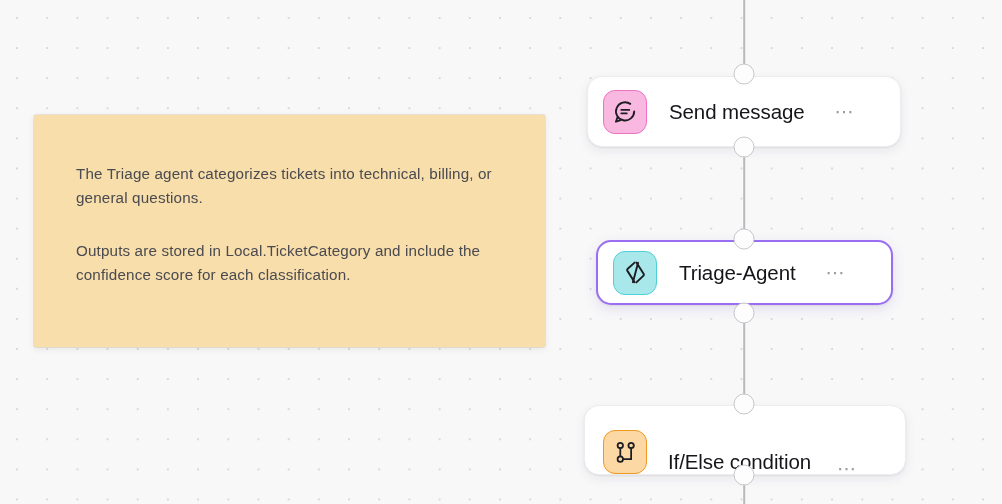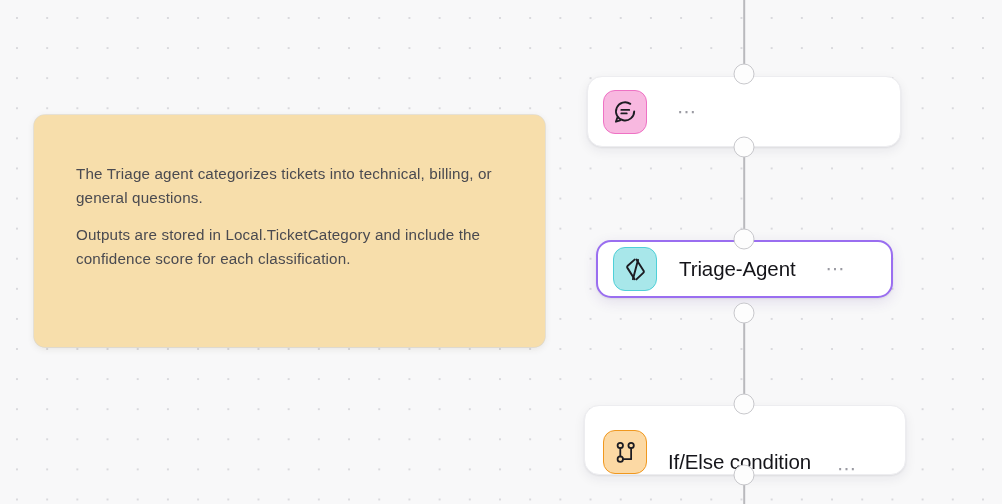--- a/index.html
+++ b/index.html
@@ -28,34 +28,34 @@
   }
 
   
   #note {
     position: absolute;
     left: 34px;
     top: 115px;
     width: 511px;
     height: 232px;
     background: #f7deab;
-    border-radius: 11px;
+    border-radius: 2px;
     box-shadow: 0 2px 7px rgba(70,60,30,0.10), 0 0 0 0.7px rgba(190,165,110,0.28);
     box-sizing: border-box;
     padding: 47px 40px 0 42px;
   }
   .note-p {
     margin: 0;
     color: #4a4a50;
     font-size: 15.2px;
     line-height: 24.4px;
     letter-spacing: 0.01em;
     white-space: pre-line;
   }
-  .note-p + .note-p { margin-top: 12px; }
+  .note-p + .note-p { margin-top: 28px; }
 
   
   .edge {
     position: absolute;
     width: 1.6px;
     background: #b9b9bd;
     left: 744px;
     transform: translateX(-50%);
   }
   .handle {
@@ -130,26 +130,27 @@
   <div class="edge" style="top:474px; height:30px;"></div>
 
   <div class="node" style="left:587px; top:76px; width:314px; height:71px; padding:0 18px 0 15px;">
     <span class="node-icon icon-pink">
       <svg width="26" height="26" viewBox="0 0 24 24" fill="none" stroke="#1c1c22" stroke-width="1.7" stroke-linecap="round" stroke-linejoin="round">
         <path d="M20.5 11.4a8.4 8.4 0 1 1-3.6-6.9"></path>
         <path d="M4.9 17.3 3.6 21l3.9-1.3"></path>
         <path d="M8.6 10.1h7.3M8.6 13.3h5"></path>
       </svg>
     </span>
+    <span class="node-label" style="margin-left:22px;">Send message</span>
     <span class="node-menu" style="margin-left:30px;">⋯</span>
   </div>
   <div class="handle" style="top:74px;"></div>
   <div class="handle" style="top:147px;"></div>
 
-  <div class="node selected" style="left:596px; top:240px; width:297px; height:58px; padding:0 18px 0 15px;">
+  <div class="node selected" style="left:596px; top:240px; width:297px; height:65px; padding:0 18px 0 15px;">
     <span class="node-icon icon-cyan">
       <svg width="27" height="27" viewBox="0 0 24 24" fill="none" stroke="#1c1c22" stroke-width="1.7" stroke-linecap="round" stroke-linejoin="round">
         <path d="M11.2 3.2 5.1 8.6a1.6 1.6 0 0 0 0 2.4l6.1 9.6"></path>
         <path d="M12.8 20.8 18.9 15a1.6 1.6 0 0 0 0-2.4L12.8 3.2"></path>
         <path d="M14.3 3.4 9.7 20.6"></path>
       </svg>
     </span>
     <span class="node-label" style="margin-left:22px;">Triage-Agent</span>
     <span class="node-menu" style="margin-left:30px;">⋯</span>
   </div>

